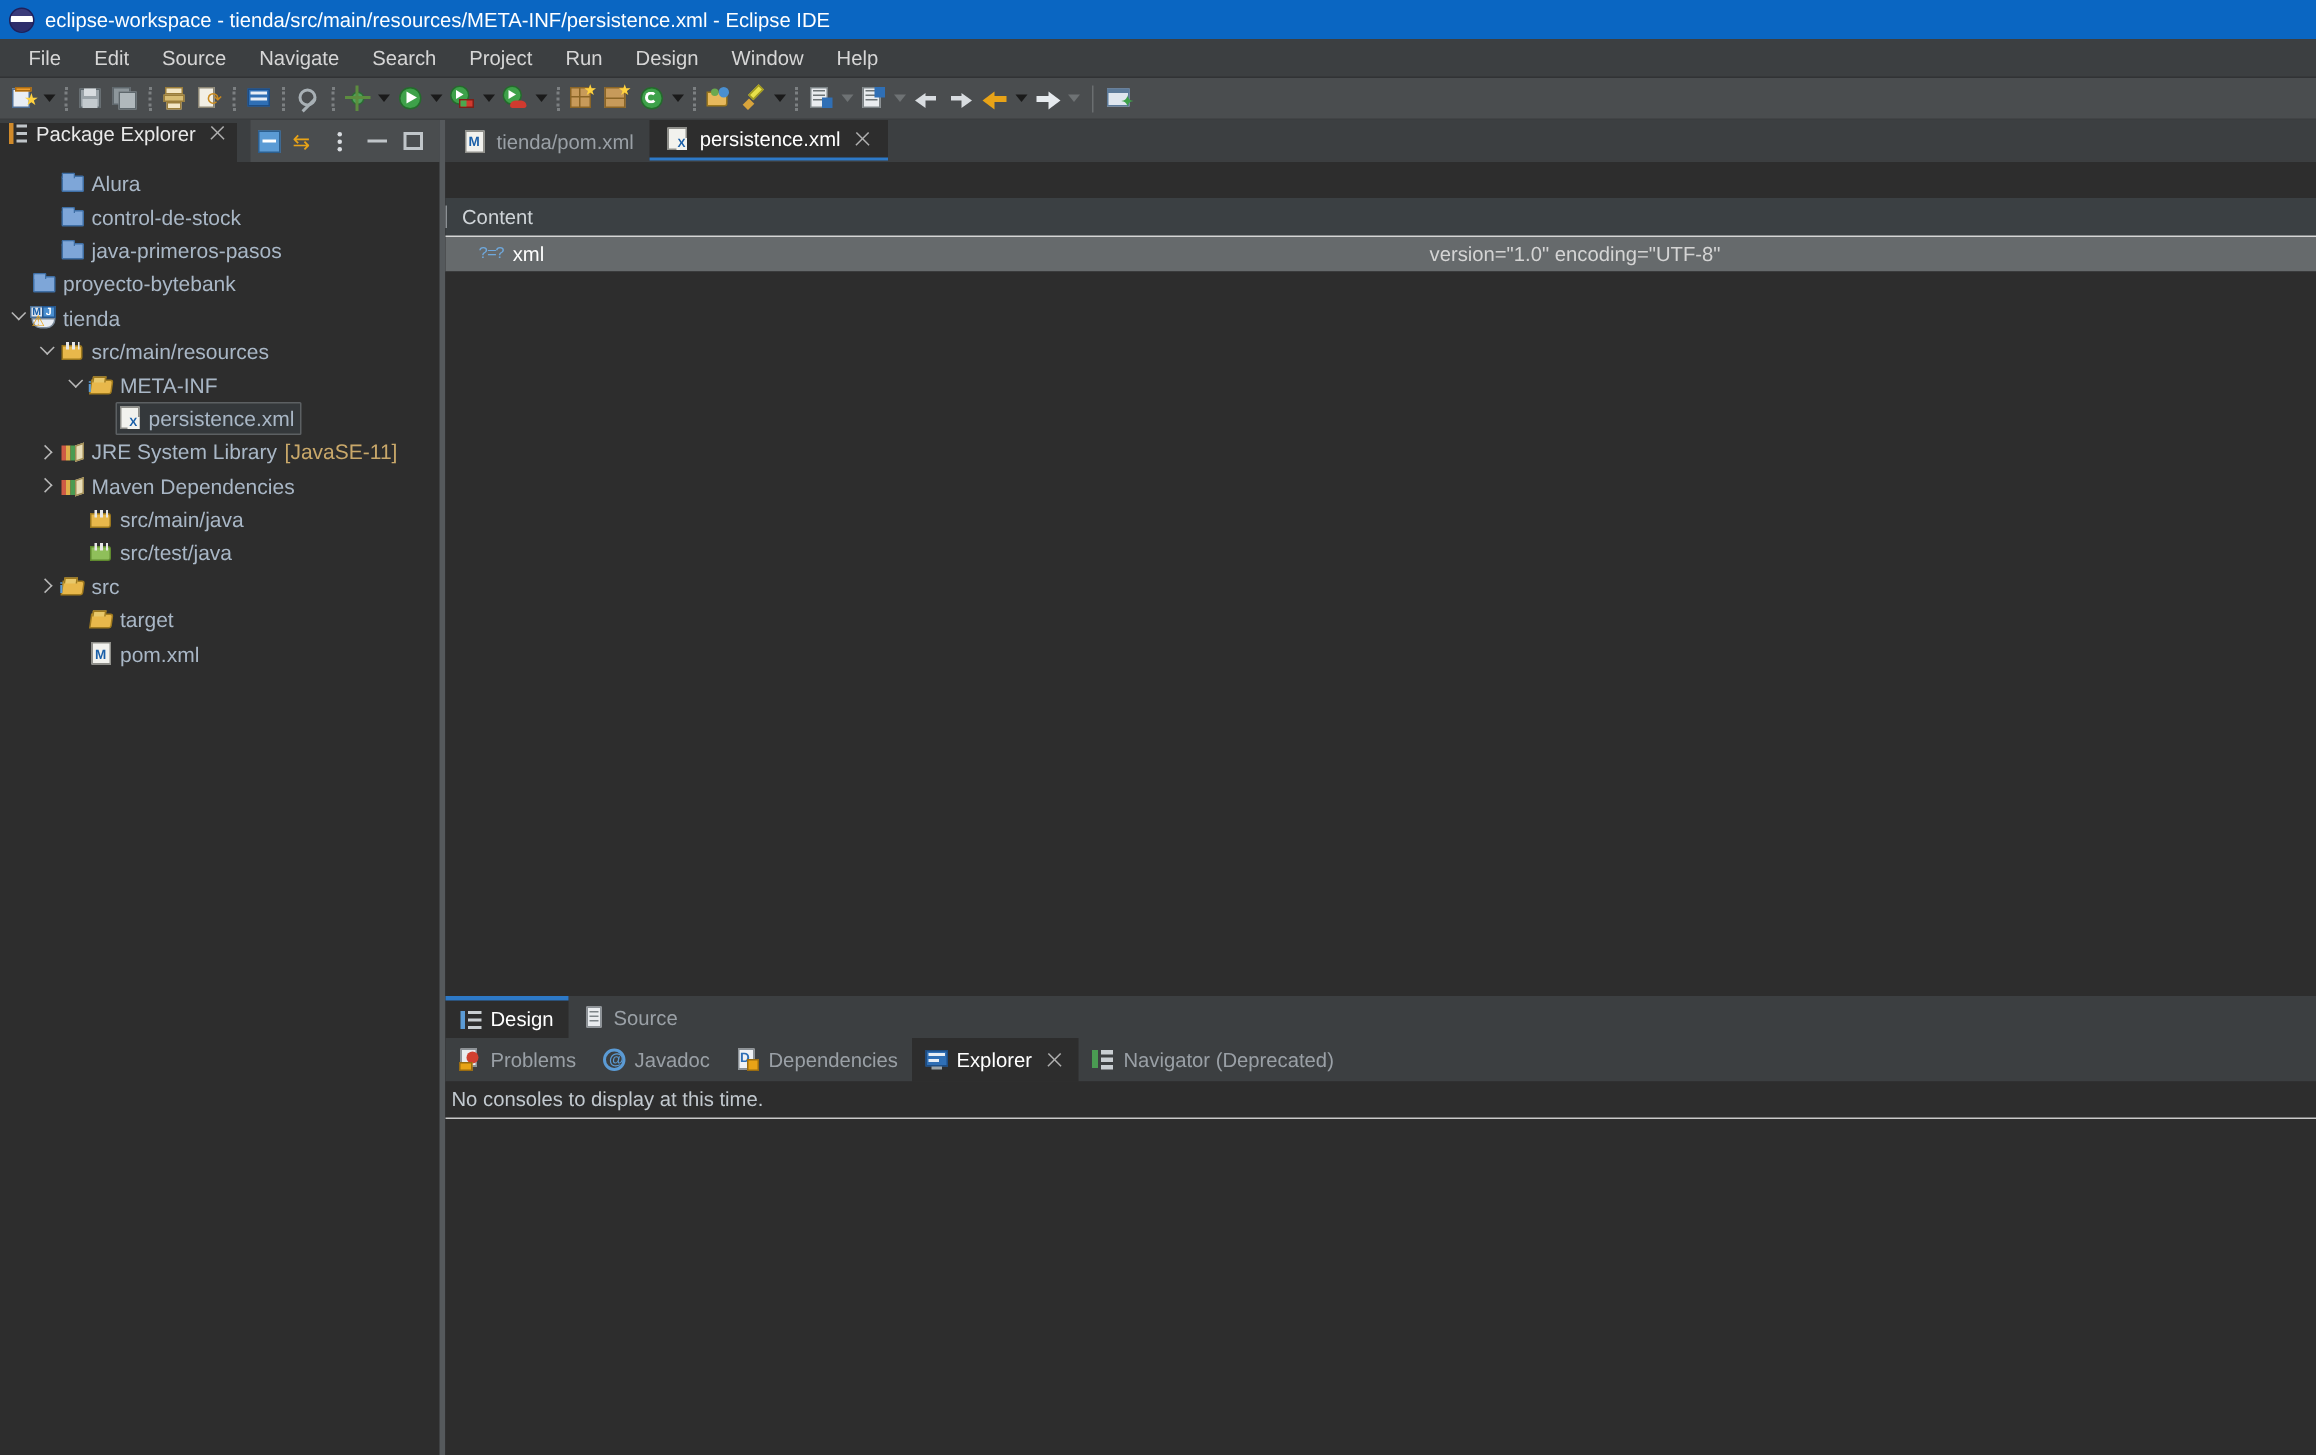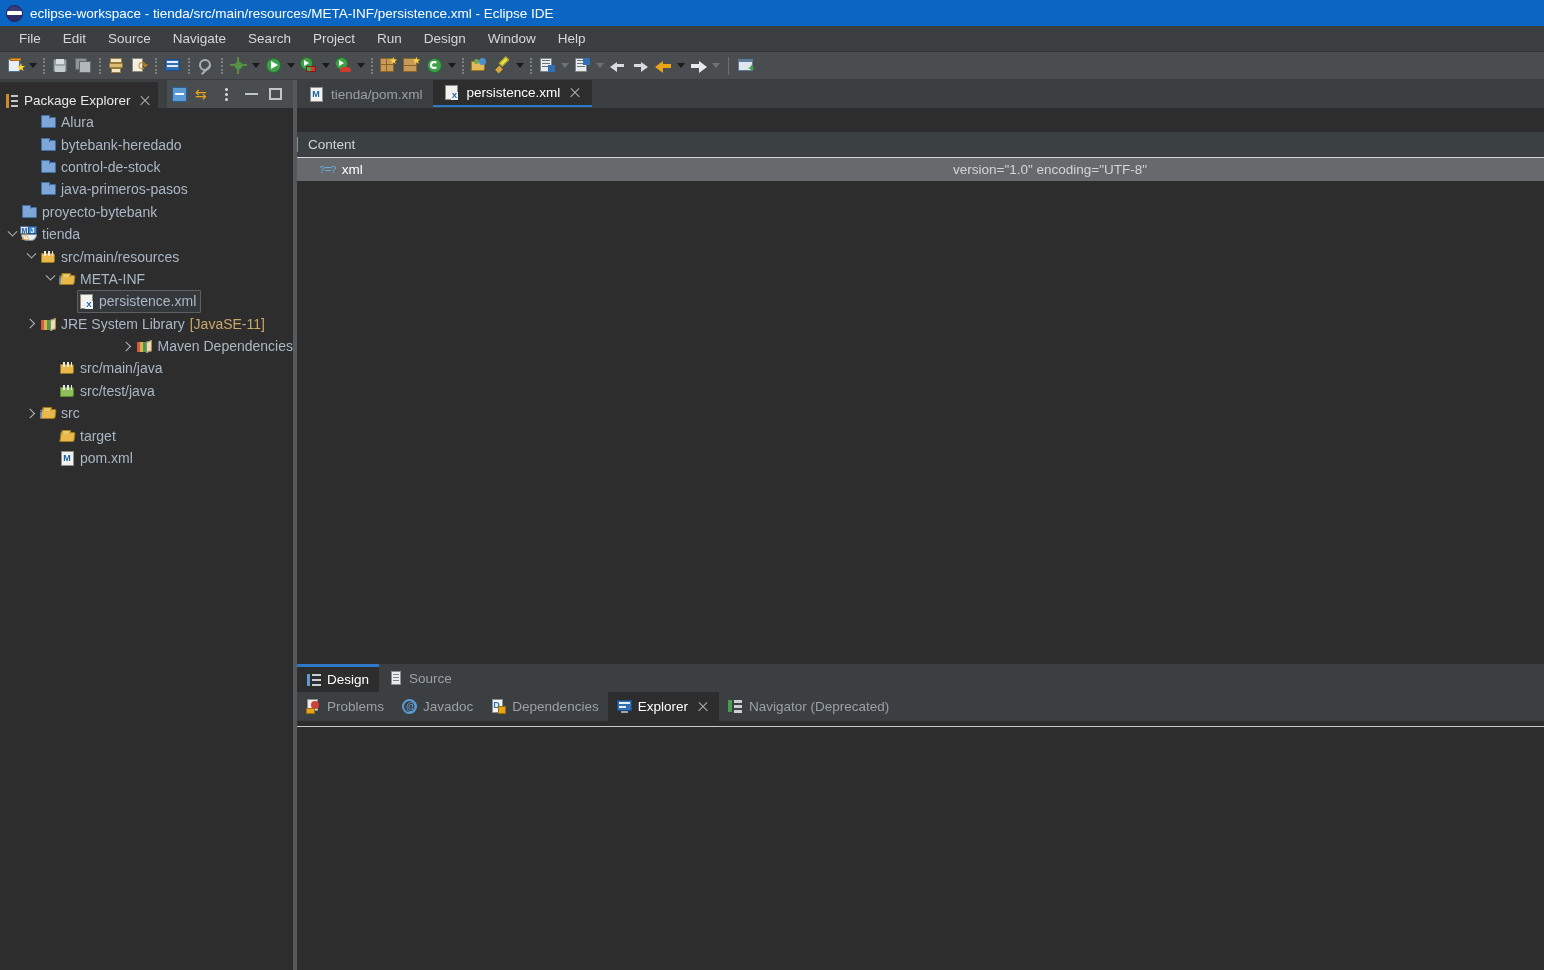--- a/index.html
+++ b/index.html
@@ -79,21 +79,21 @@
   
   #explorer {
     position: absolute; left: 0; top: 0; width: 293px; bottom: 0;
     background: #2d2d2d;
   }
   #explorer-tabbar {
     height: 28px; background: #3c3f41;
     display: flex; align-items: center; position: relative;
   }
   #explorer-tab {
-    height: 28px; display: flex; align-items: flex-end;
+    height: 28px; display: flex; align-items: flex-start;
     padding: 0 6px 0 6px; background: #2d2d2d;
     border-top: 2px solid #3c3f41;
   }
   #explorer-tab .pe-title { color: #e8e8e8; font-size: 13.5px; margin: 0 7px 0 5px; }
   .tab-close {
     width: 14px; height: 14px; position: relative; flex: none; opacity: .85;
   }
   .tab-close::before, .tab-close::after {
     content: ""; position: absolute; left: 1px; top: 6px;
     width: 12px; height: 1.4px; background: #c8c8c8;
@@ -515,31 +515,20 @@
           </span>
         </div>
         <div class="tree-row" style="padding-left: 23px;">
           <span class="inner">
             <span class="twisty"></span>
             <span style="display: inline-flex; align-items: center; justify-content: center; width: 18px; flex: 0 0 auto;">
               <span class="f-ico">
                 <span class="folder-blue"></span>
               </span>
             </span>
-            <span class="label">bytebank-heredado</span>
-          </span>
-        </div>
-        <div class="tree-row" style="padding-left: 23px;">
-          <span class="inner">
-            <span class="twisty"></span>
-            <span style="display: inline-flex; align-items: center; justify-content: center; width: 18px; flex: 0 0 auto;">
-              <span class="f-ico">
-                <span class="folder-blue"></span>
-              </span>
-            </span>
             <span class="label">control-de-stock</span>
           </span>
         </div>
         <div class="tree-row" style="padding-left: 23px;">
           <span class="inner">
             <span class="twisty"></span>
             <span style="display: inline-flex; align-items: center; justify-content: center; width: 18px; flex: 0 0 auto;">
               <span class="f-ico">
                 <span class="folder-blue"></span>
               </span>
@@ -614,21 +603,21 @@
                 <i style="left:1px;background:#cf5b45;"></i>
                 <i style="left:4px;background:#e0b04a;"></i>
                 <i style="left:7px;background:#4a9b52;"></i>
                 <span class="sq" style="left:10px;bottom:1px;width:6px;height:11px;background:#e8ddb8;border:1px solid #a08c55;transform:skewY(-18deg);"></span>
               </span>
             </span>
             <span class="label">JRE System Library</span>
             <span class="sublabel">[JavaSE-11]</span>
           </span>
         </div>
-        <div class="tree-row" style="padding-left: 23px; justify-content: flex-end;">
+        <div class="tree-row" style="padding-left: 23px;">
           <span class="inner">
             <span class="twisty closed"></span>
             <span style="display: inline-flex; align-items: center; justify-content: center; width: 18px; flex: 0 0 auto;">
               <span class="lib-ico">
                 <i style="left:1px;background:#cf5b45;"></i>
                 <i style="left:4px;background:#e0b04a;"></i>
                 <i style="left:7px;background:#4a9b52;"></i>
                 <span class="sq" style="left:10px;bottom:1px;width:6px;height:11px;background:#e8ddb8;border:1px solid #a08c55;transform:skewY(-18deg);"></span>
               </span>
             </span>
@@ -790,17 +779,18 @@
             <span style="display: inline-block; width: 15px; height: 15px; position: relative; flex: 0 0 auto;">
               <span class="sq" style="left:0;top:1px;width:4px;height:12px;background:#4a9b52;"></span>
               <span class="sq" style="left:6px;top:1px;width:8px;height:3px;background:#c9ced2;"></span>
               <span class="sq" style="left:6px;top:6px;width:8px;height:3px;background:#c9ced2;"></span>
               <span class="sq" style="left:6px;top:11px;width:8px;height:3px;background:#c9ced2;"></span>
             </span>
             <span class="bt-label">Navigator (Deprecated)</span>
           </div>
         </div>
       <div id="console-body">
+        <div id="console-msg">No consoles to display at this time.</div>
         <div id="console-rule"></div>
       </div>
     </div>
   </div>
 </div>
 
 </body></html>

